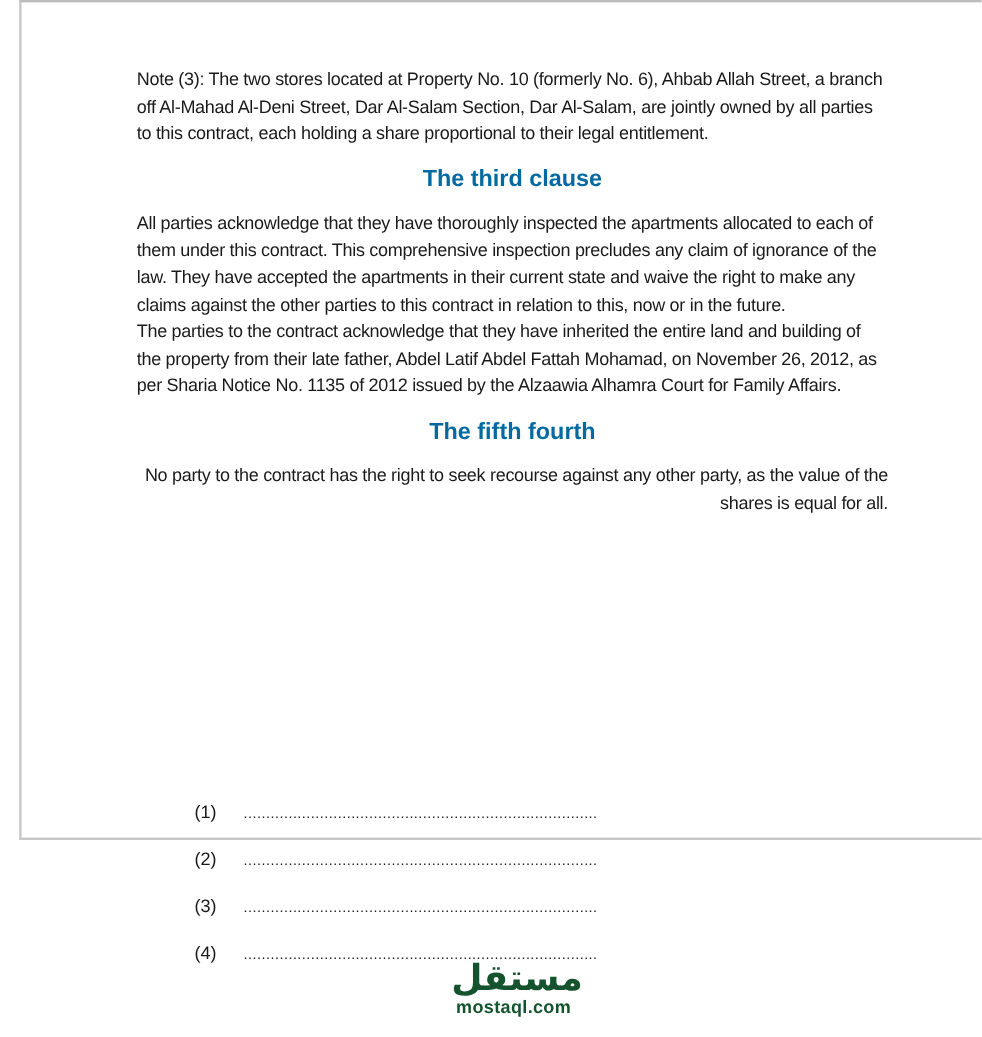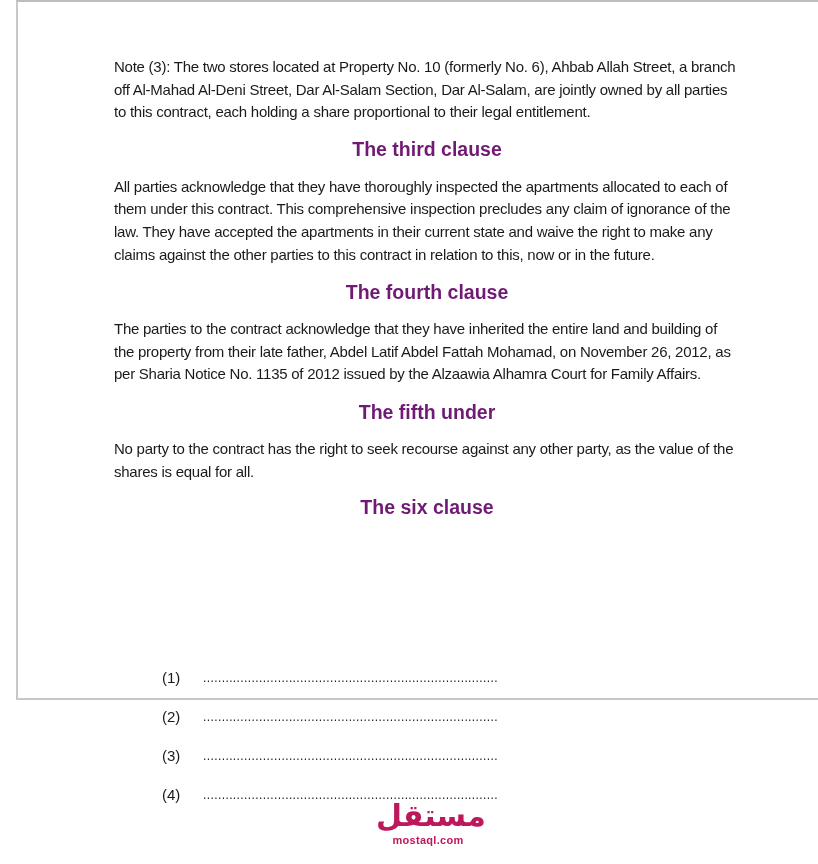--- a/index.html
+++ b/index.html
@@ -4,47 +4,45 @@
   <style>
     html, body { margin: 0; padding: 0; background: #ffffff; }
     body { width: 818px; height: 864px; position: relative; overflow: hidden; font-family: "Liberation Sans", sans-serif; color: #1a1a1a; }
     .page {
       position: absolute; left: 16px; top: 0; width: 818px; height: 700px; box-sizing: border-box;
       border-top: 2px solid #bdbdbd; border-left: 2px solid #c8c8c8; border-right: 3px solid #cfcfcf; border-bottom: 2px solid #c8c8c8;
       background: #fff;
     }
     .content { position: absolute; left: 96px; top: 54px; width: 626px; }
     p { margin: 0; font-size: 15px; line-height: 22.6px; letter-spacing: -0.25px; }
-    p.center { text-align: left; }
-    h2 { margin: 0; font-size: 19.5px; font-weight: bold; text-align: center; line-height: 26px; letter-spacing: 0px; color: #701a75; }
+    p.center { text-align: right; }
+    h2 { margin: 0; font-size: 19.5px; font-weight: bold; text-align: center; line-height: 26px; letter-spacing: 0px; color: #0369a1; }
     .sig-list { position: absolute; left: 144px; top: 656px; width: 400px; }
     .sig-row { display: flex; align-items: center; height: 39px; font-size: 15px; }
     .sig-num { width: 41px; }
     .sig-dots { letter-spacing: 0.4px; white-space: nowrap; overflow: hidden; width: 345px; font-size: 12px; }
-    .watermark { position: absolute; left: 358px; top: 798px; width: 104px; text-align: center; color: #be185d; }
+    .watermark { position: absolute; left: 358px; top: 798px; width: 104px; text-align: center; color: #14532d; }
     .wm-ar { font-size: 30px; font-weight: bold; line-height: 32px; font-family: "DejaVu Sans", sans-serif; }
-    .wm-en { font-size: 11px; font-weight: bold; line-height: 16px; letter-spacing: 0.3px; }
+    .wm-en { font-size: 15px; font-weight: bold; line-height: 16px; letter-spacing: 0.3px; }
   </style>
 </head>
 <body>
 
 <div class="page">
   <div class="content">
     <p>Note (3): The two stores located at Property No. 10 (formerly No. 6), Ahbab Allah Street, a branch off Al-Mahad Al-Deni Street, Dar Al-Salam Section, Dar Al-Salam, are jointly owned by all parties to this contract, each holding a share proportional to their legal entitlement.</p>
 
     <h2 style="margin-top:12px;margin-bottom:14px;">The third clause</h2>
     <p>All parties acknowledge that they have thoroughly inspected the apartments allocated to each of them under this contract. This comprehensive inspection precludes any claim of ignorance of the law. They have accepted the apartments in their current state and waive the right to make any claims against the other parties to this contract in relation to this, now or in the future.</p>
 
-    <h2 style="margin-top:13px;margin-bottom:13px;">The fourth clause</h2>
     <p>The parties to the contract acknowledge that they have inherited the entire land and building of the property from their late father, Abdel Latif Abdel Fattah Mohamad, on November 26, 2012, as per Sharia Notice No. 1135 of 2012 issued by the Alzaawia Alhamra Court for Family Affairs.</p>
 
-    <h2 style="margin-top:13px;margin-bottom:13px;">The fifth under</h2>
+    <h2 style="margin-top:13px;margin-bottom:13px;">The fifth fourth</h2>
     <p class="center">No party to the contract has the right to seek recourse against any other party, as the value of the shares is equal for all.</p>
 
-    <h2 style="margin-top:11px;margin-bottom:11px;">The six clause</h2>
   </div>
 
   <div class="sig-list">
     <div class="sig-row">
       <span class="sig-num">(1)</span>
       <span class="sig-dots">...............................................................................</span>
     </div>
     <div class="sig-row">
       <span class="sig-num">(2)</span>
       <span class="sig-dots">...............................................................................</span>

